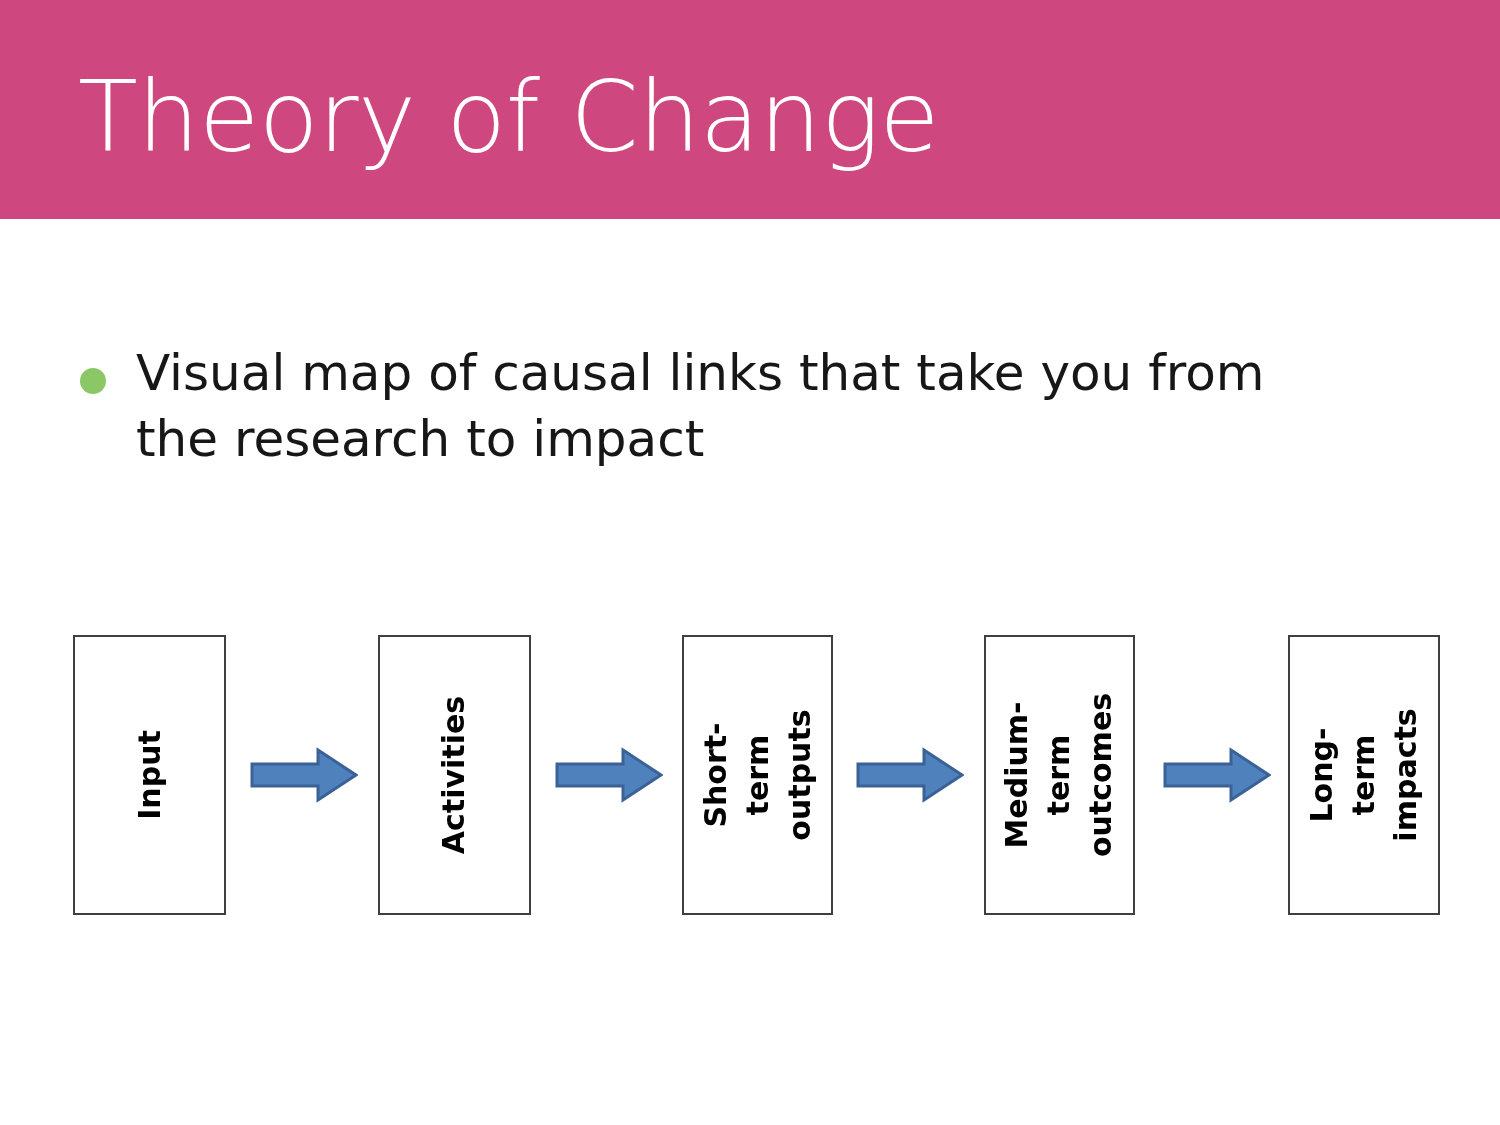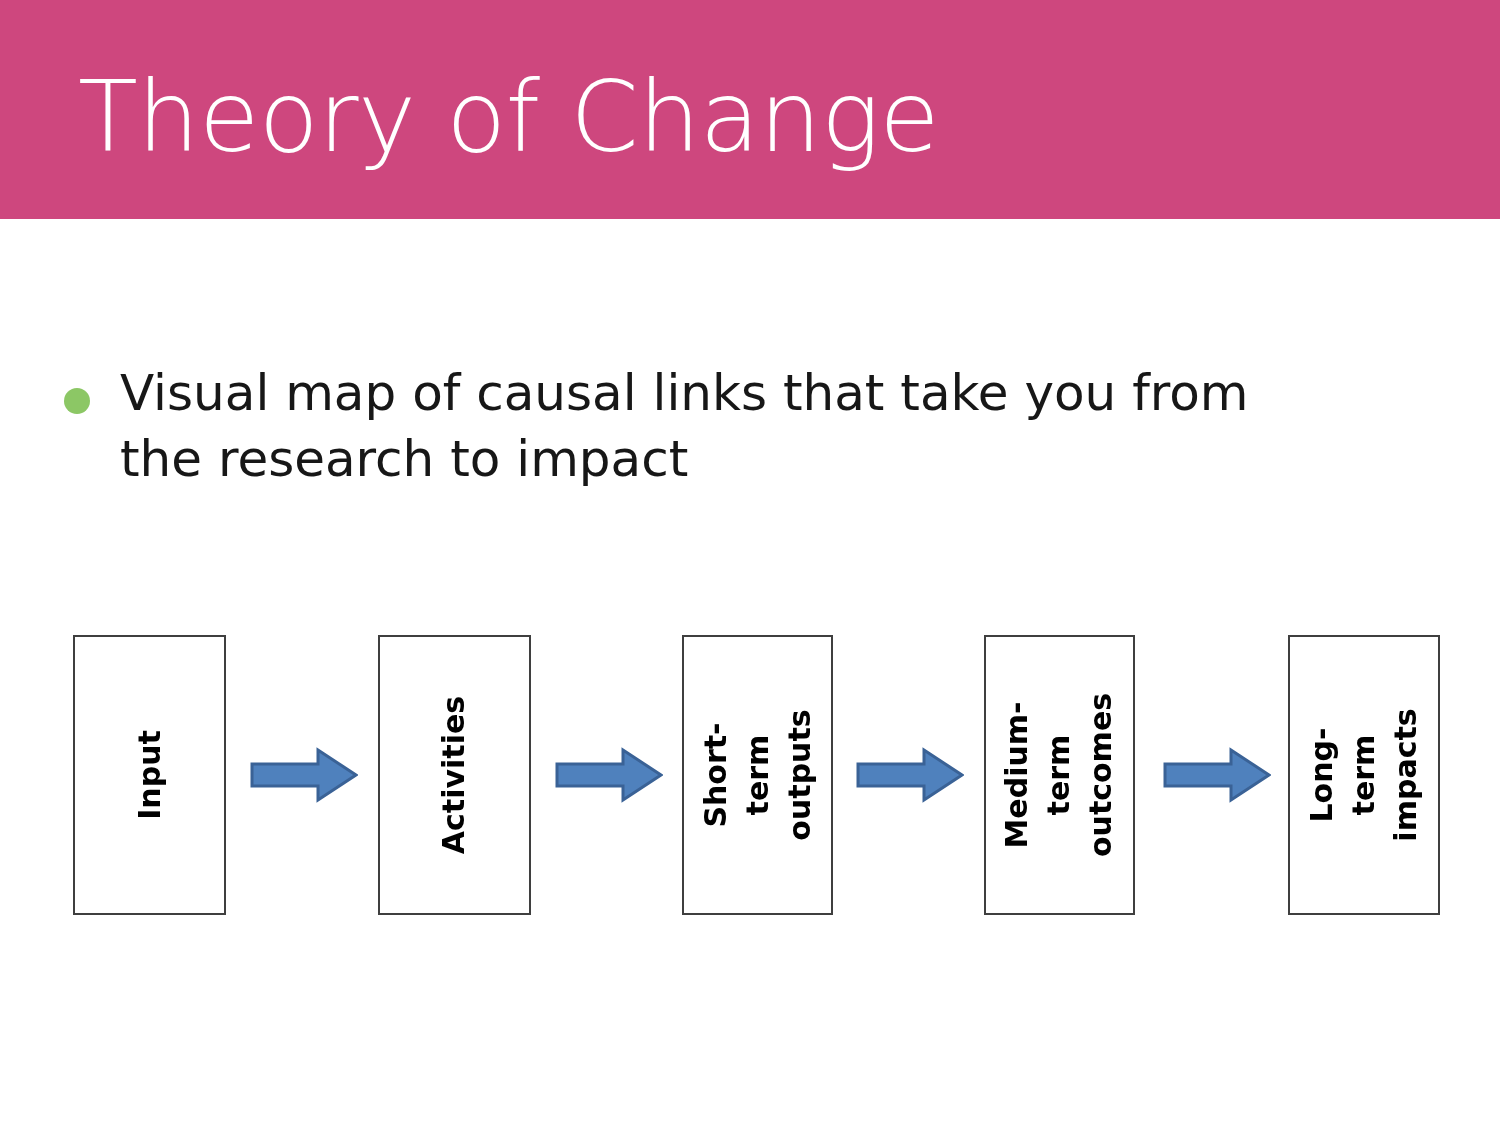--- a/index.html
+++ b/index.html
@@ -36,24 +36,23 @@
     font-size: 98px;
     font-weight: 300;
     line-height: 110px;
     letter-spacing: -0.5px;
     white-space: nowrap;
   }
 
   
   #body-area {
     position: absolute;
-    left: 64px;
+    left: 80px;
     top: 340px;
     width: 1320px;
-    margin-top: 20px;
   }
   .bullet-row {
     display: flex;
     align-items: flex-start;
   }
   .bullet-dot {
     flex: 0 0 auto;
     width: 26px;
     height: 26px;
     border-radius: 50%;

